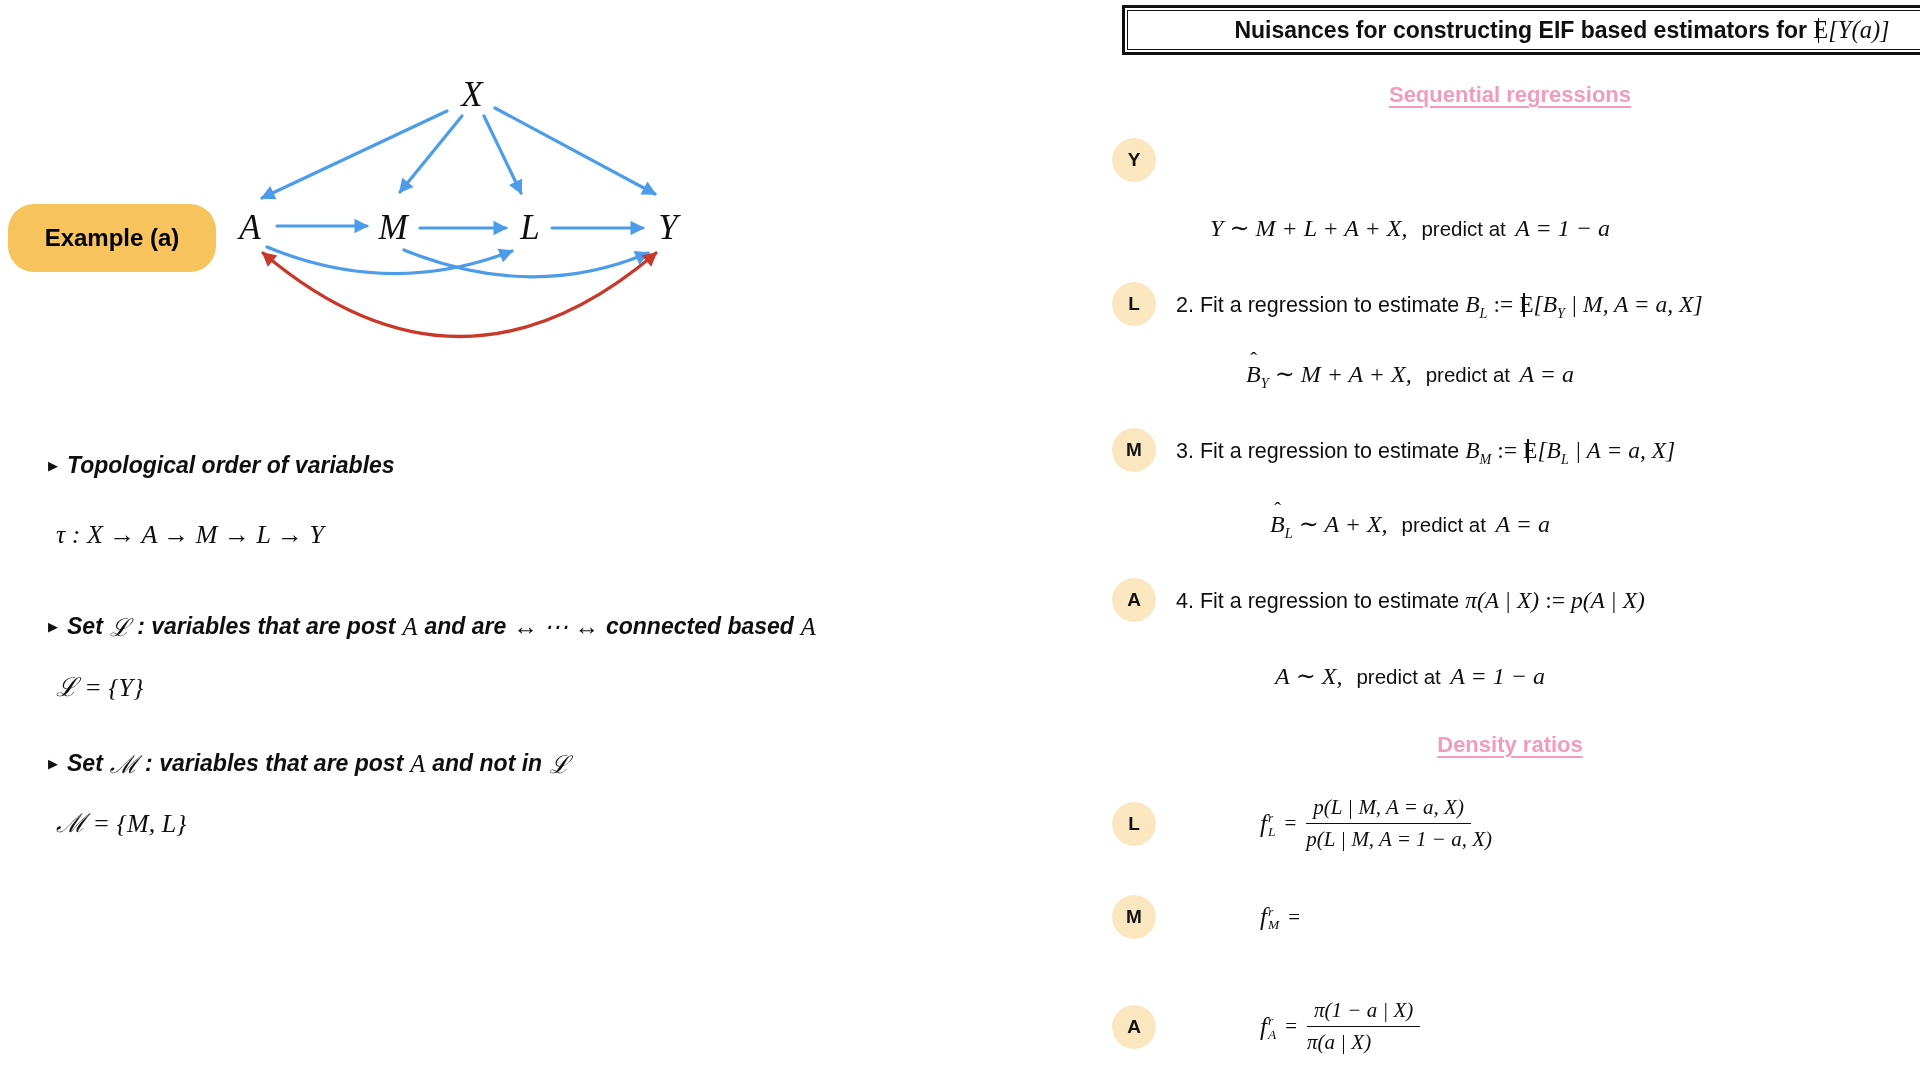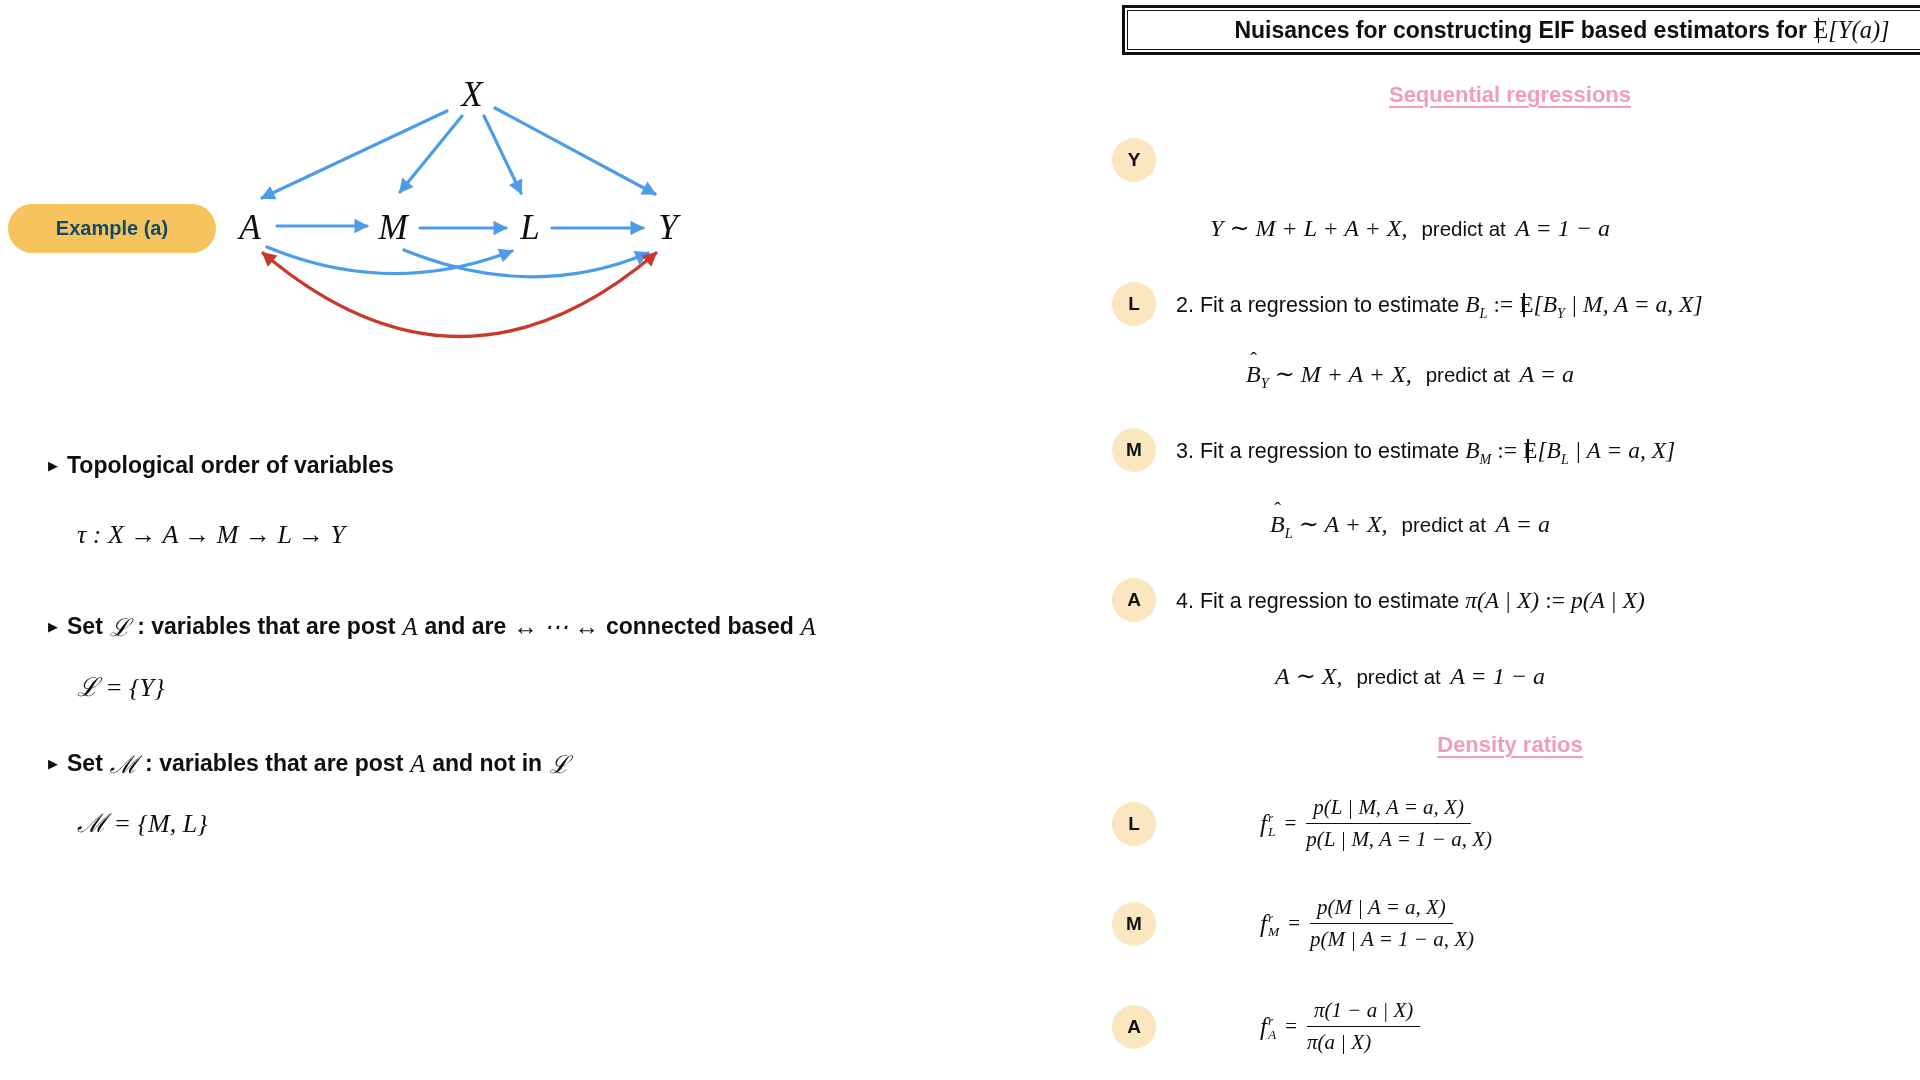--- a/index.html
+++ b/index.html
@@ -46,27 +46,27 @@
   .fvar{font-size:25px;}
   .supsub{display:inline-flex;flex-direction:column;align-items:flex-start;justify-content:center;
           line-height:1;margin:2px 3px 0 1px;}
   .supsub .s{font-size:13.5px;font-family:"Liberation Serif","DejaVu Serif",serif;font-style:italic;}
   .eqsign{font-family:"Liberation Serif","DejaVu Serif",serif;font-style:normal;margin:0 10px 0 6px;}
   .frac{display:inline-flex;flex-direction:column;align-items:flex-start;}
   .frac .num{border-bottom:1.7px solid #0f0f0f;padding:0 7px 3px;}
   .frac .den{padding-top:3px;}
 
   
-  .example-badge{left:8px;top:204px;width:208px;height:49px;border-radius:26px;background:#F6C35C;
-                 display:flex;align-items:center;justify-content:center;font-weight:bold;font-size:20px;color:#0c4a6e;}
+  .example-badge{left:8px;top:204px;width:208px;height:68px;border-radius:26px;background:#F6C35C;
+                 display:flex;align-items:center;justify-content:center;font-weight:bold;font-size:24px;color:#000000;}
   .bullet{left:48px;display:flex;align-items:center;white-space:nowrap;}
   .bm{font-family:"DejaVu Sans",sans-serif;font-size:13px;margin-right:9px;position:relative;top:0px;color:#0f0f0f;}
-  .bt{font-weight:bold;font-size:23px;}
+  .bt{font-weight:bold;font-size:23px;font-style:italic;}
   .bmath{font-family:"Liberation Serif","DejaVu Serif",serif;font-style:italic;font-size:24.5px;margin:0 7px;}
-  .equation{left:77px;font-family:"Liberation Serif","DejaVu Serif",serif;font-style:italic;font-size:26px;white-space:nowrap;}
+  .equation{left:56px;font-family:"Liberation Serif","DejaVu Serif",serif;font-style:italic;font-size:26px;white-space:nowrap;}
 
   
   .node-label{font-family:"Liberation Serif","DejaVu Serif",serif;font-style:italic;font-size:35px;
               transform:translate(-50%,-54%);white-space:nowrap;}
   svg{display:block;}
 </style>
 </head>
 <body>
 
 <div id="canvas">
@@ -218,24 +218,20 @@
 
   <div class="abs dens-row" style="top:895px;">
     <span class="badge">M</span>
     <span class="dens-formula mi">
       <span class="fvar">f</span>
         <span class="supsub">
           <span class="s">r</span>
           <span class="s">M</span>
         </span>
         <span class="eqsign">=</span>
-      <span class="frac">
-          <span class="num">p(M | A = a, X)</span>
-          <span class="den">p(M | A = 1 − a, X)</span>
-        </span>
     </span>
   </div>
 
   <div class="abs dens-row" style="top:998px;">
     <span class="badge">A</span>
     <span class="dens-formula mi">
       <span class="fvar">f</span>
         <span class="supsub">
           <span class="s">r</span>
           <span class="s">A</span>

